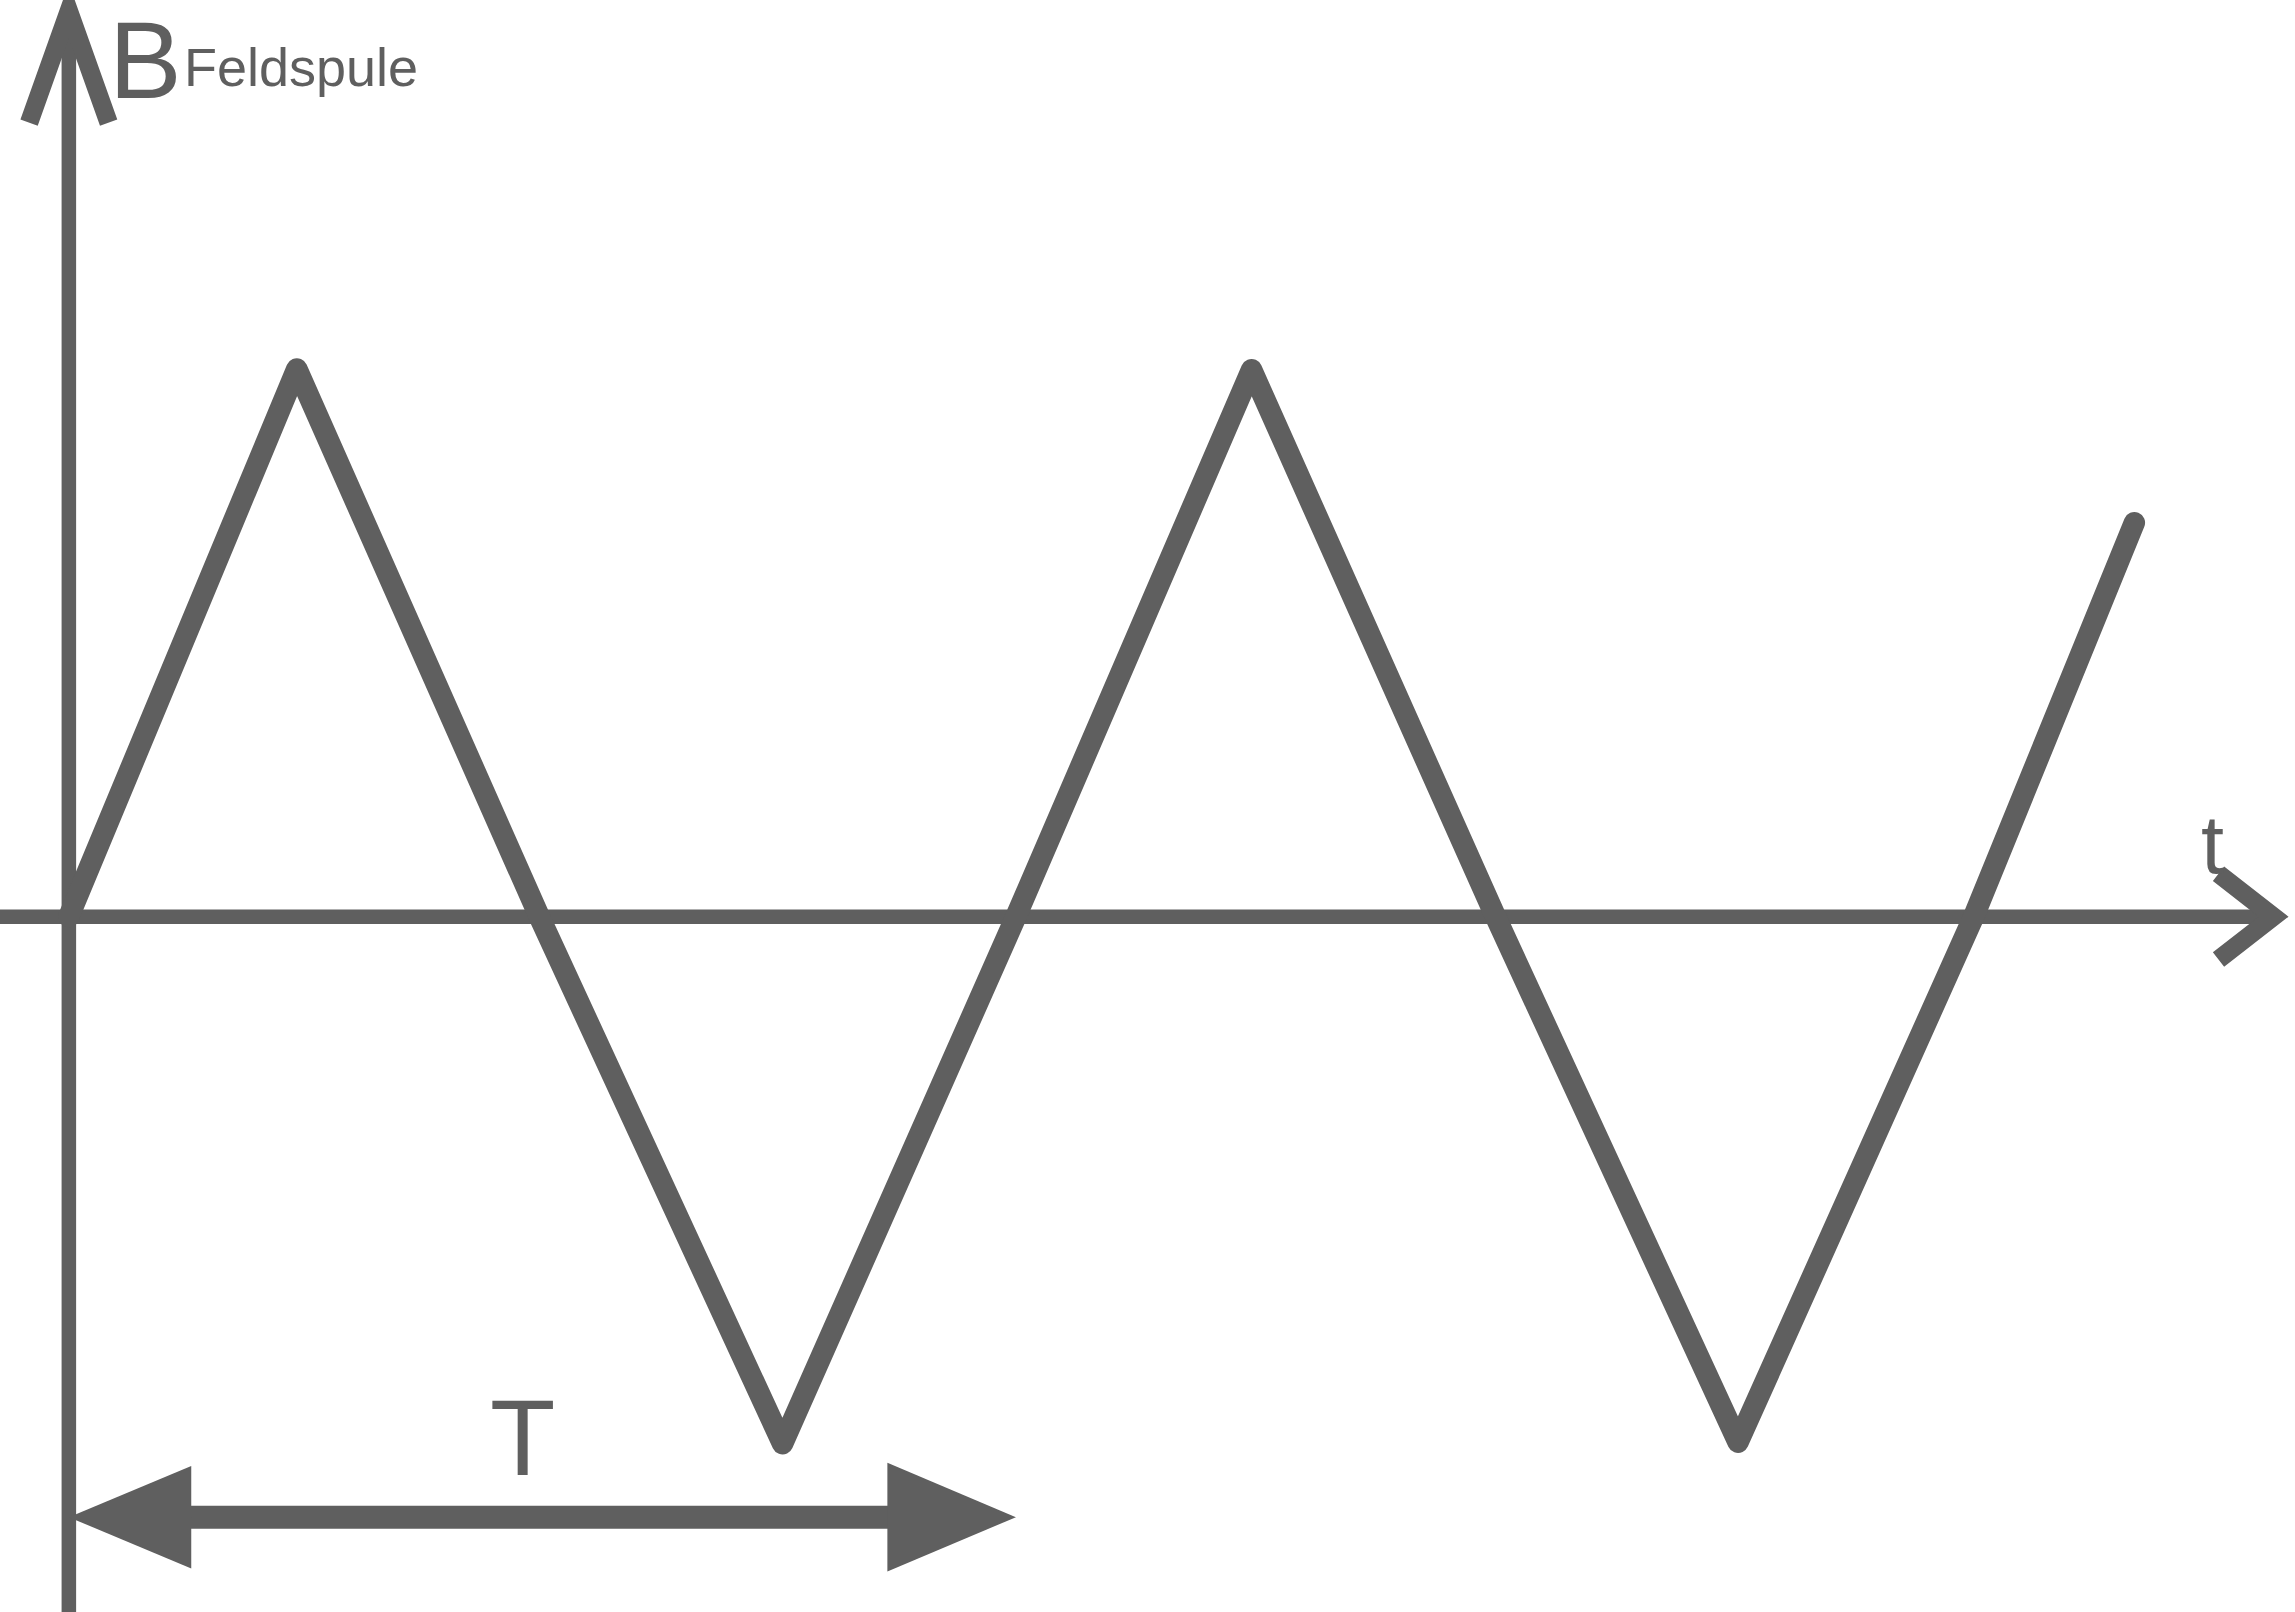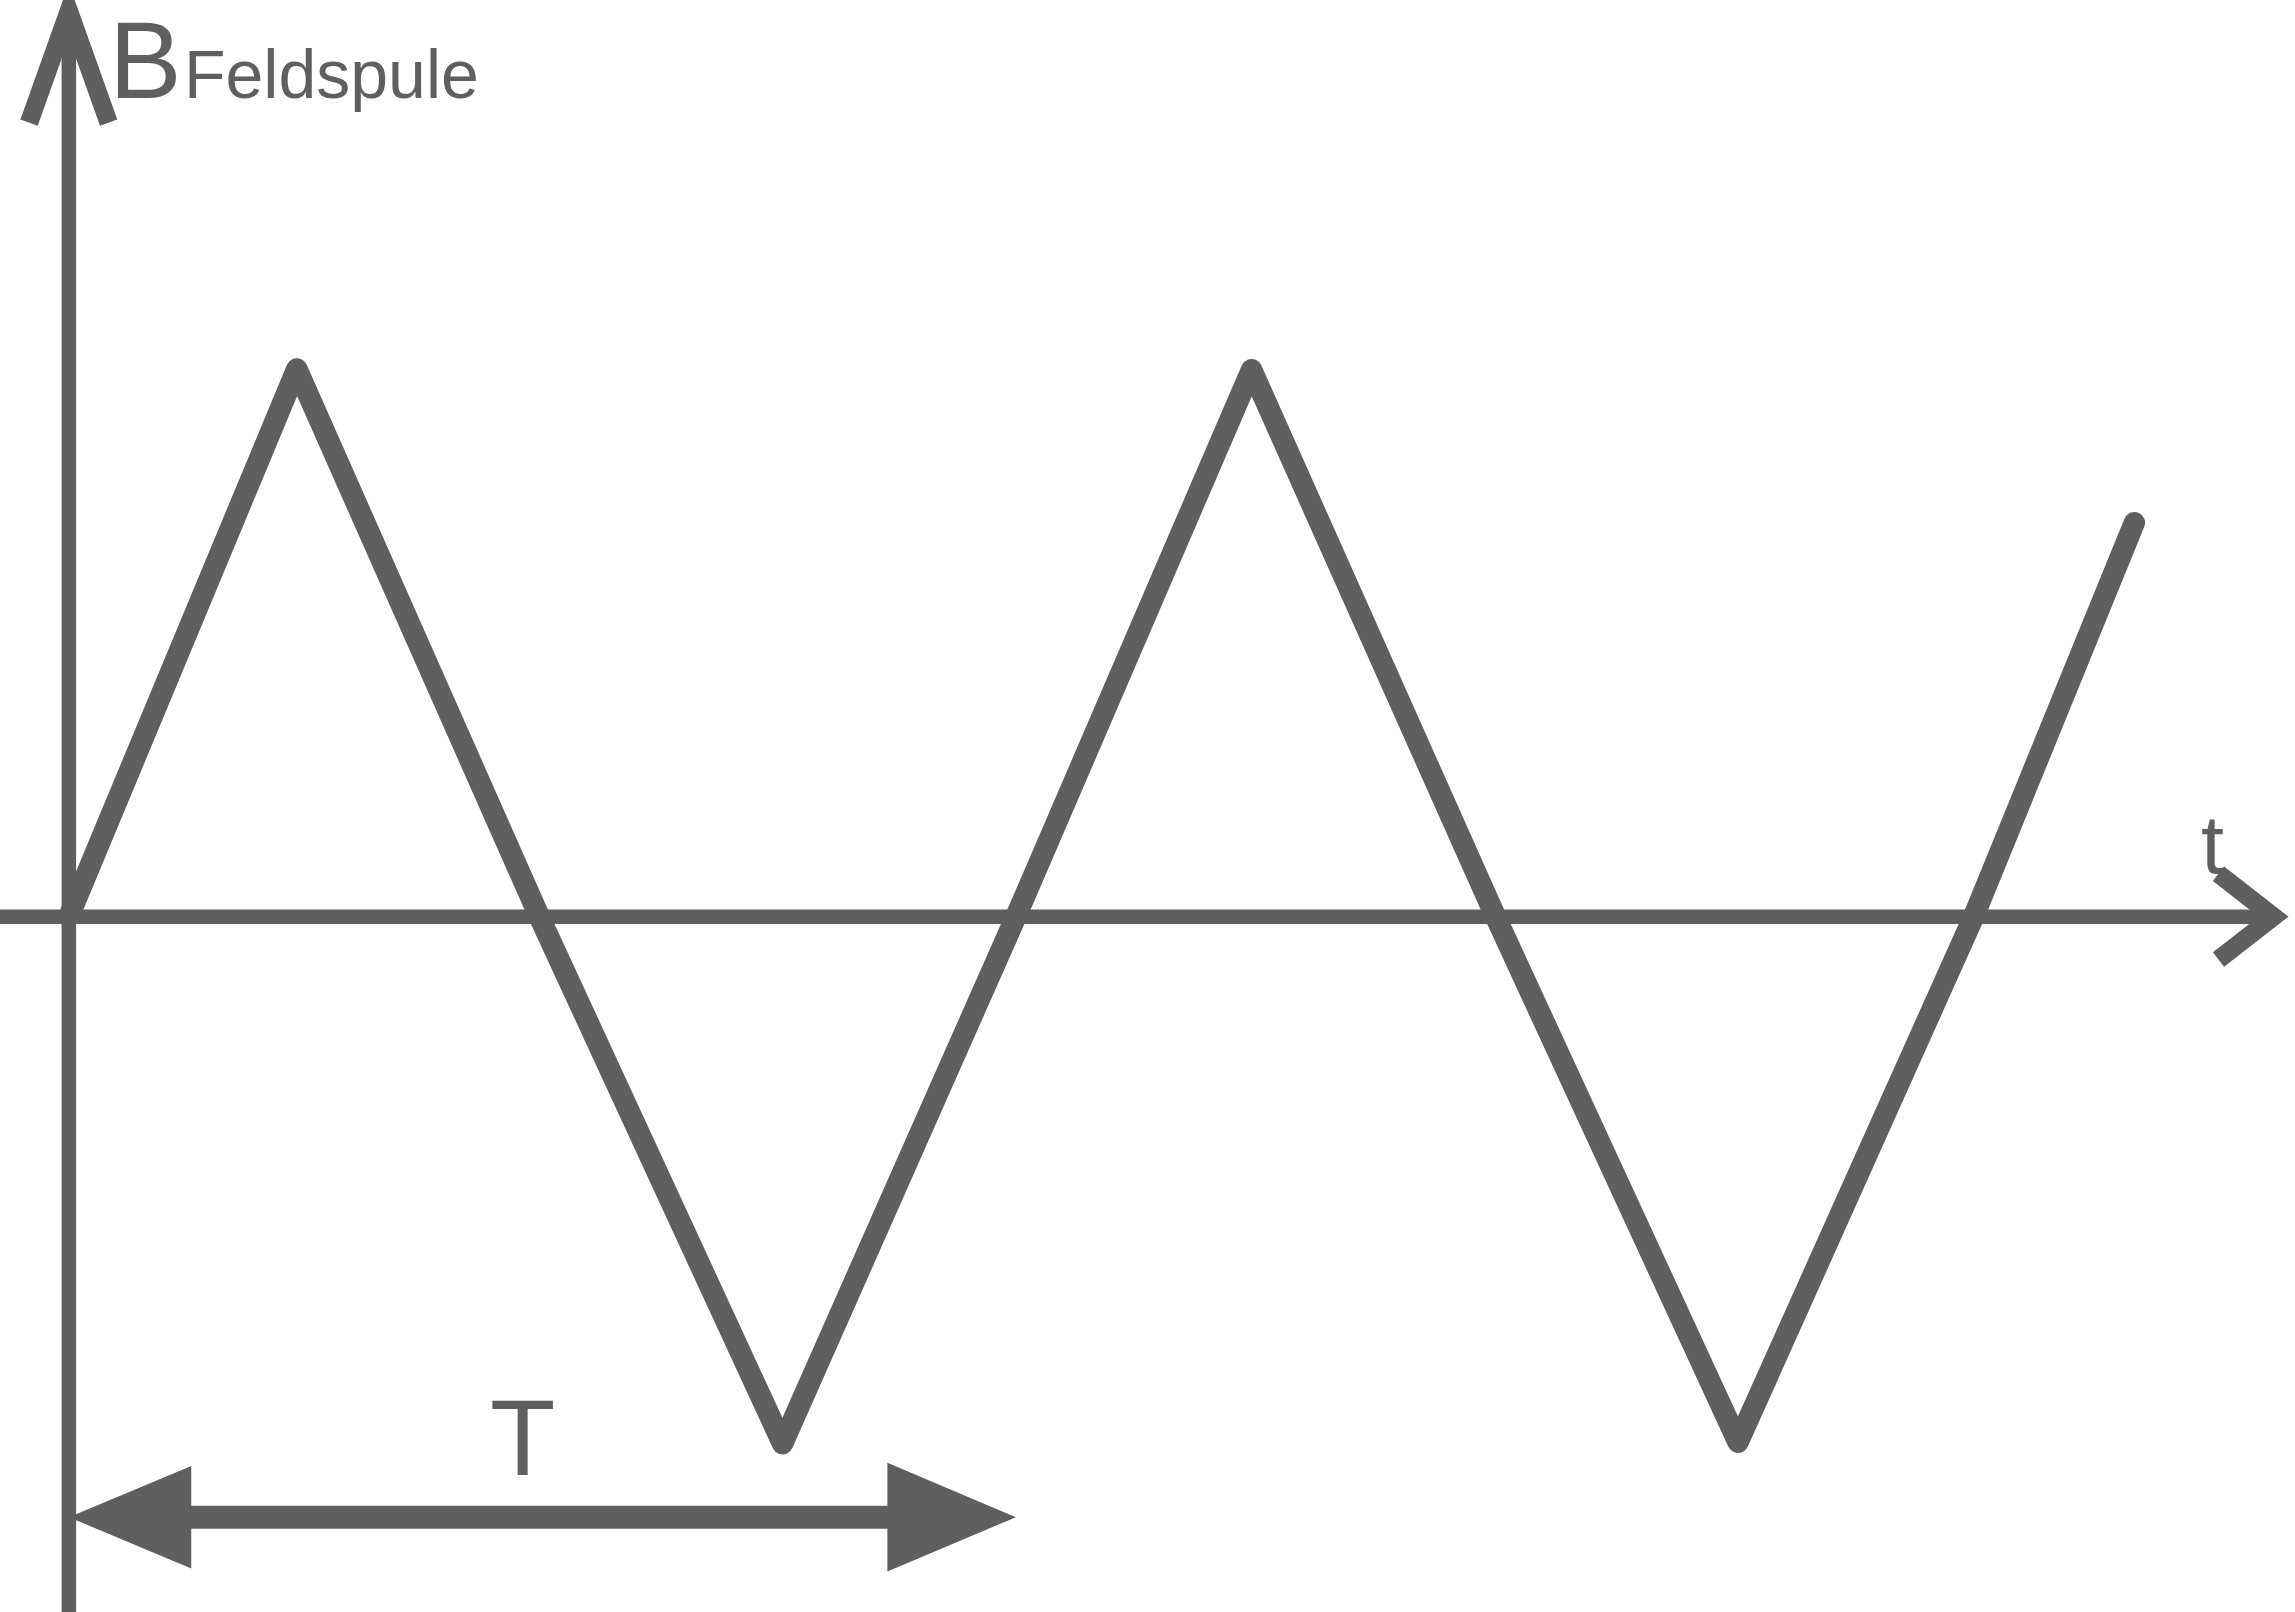--- a/index.html
+++ b/index.html
@@ -37,21 +37,21 @@
   }
   #label-b {
     left: 109px;
     top: 6.1px;
     font-size: 109px;
     letter-spacing: 0px;
   }
   #label-b-sub {
     left: 184px;
     top: 40px;
-    font-size: 68px;
+    font-size: 54px;
   }
   #label-t-axis {
     left: 2201px;
     top: 803px;
     font-size: 83px;
   }
   #label-period {
     left: 490px;
     top: 1385px;
     font-size: 107px;

